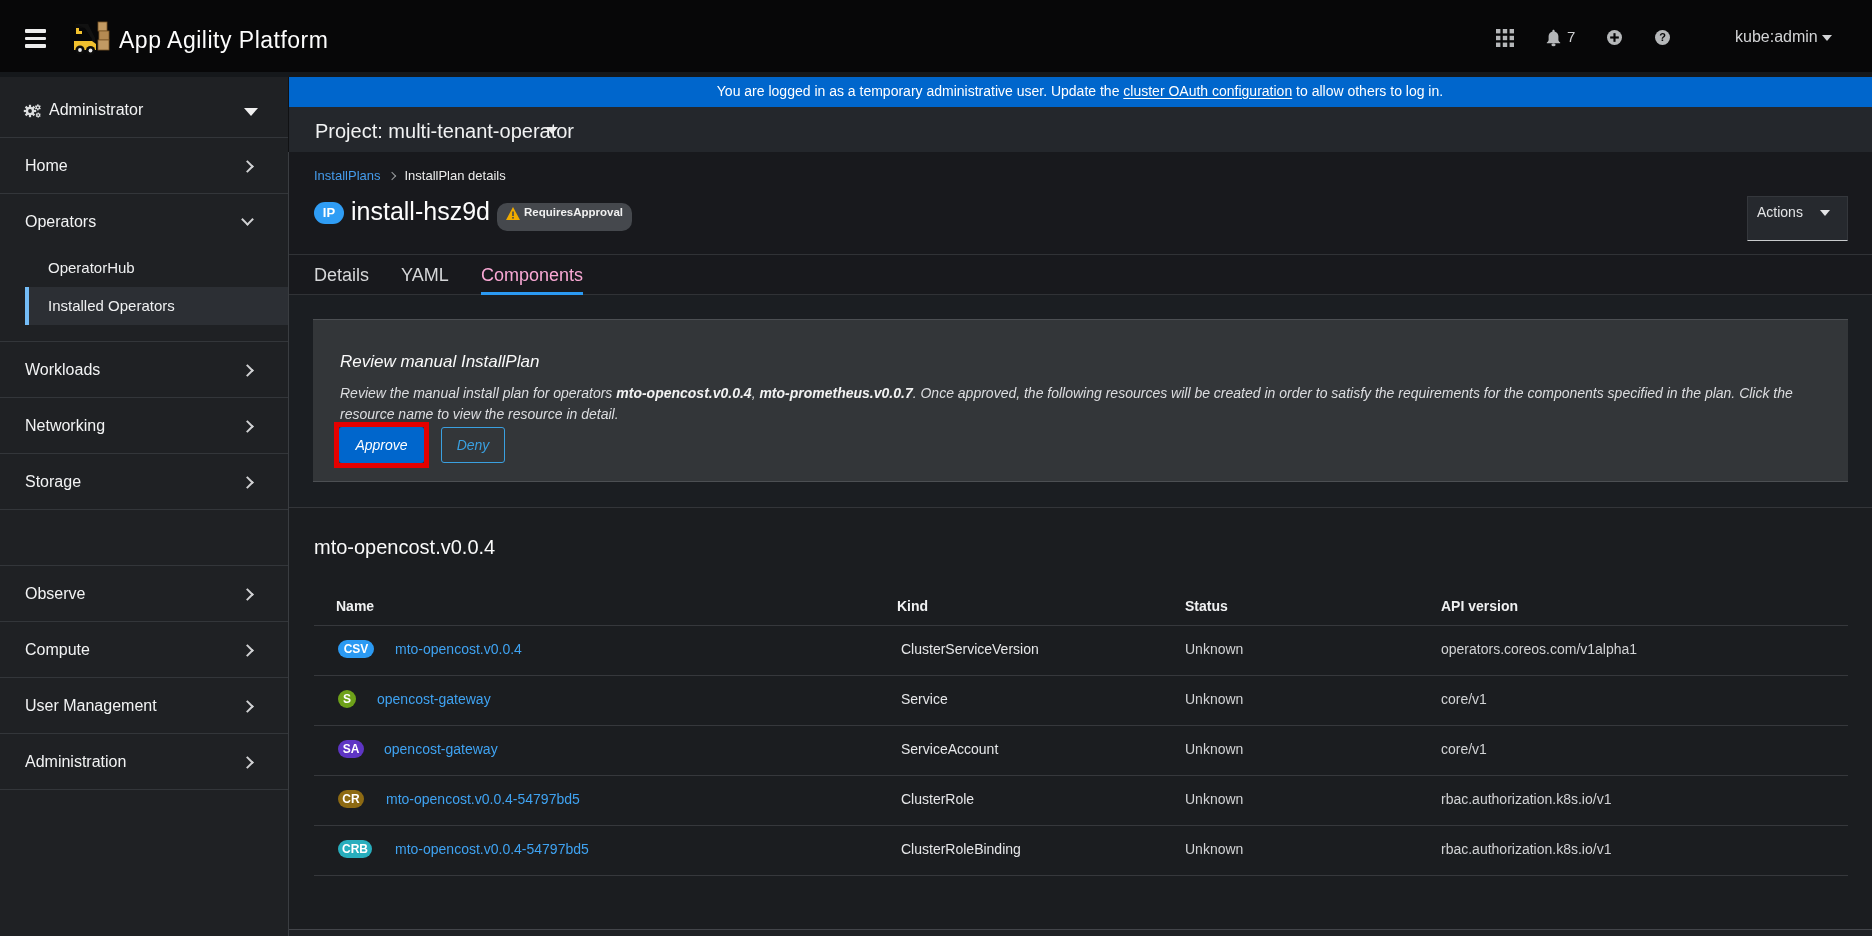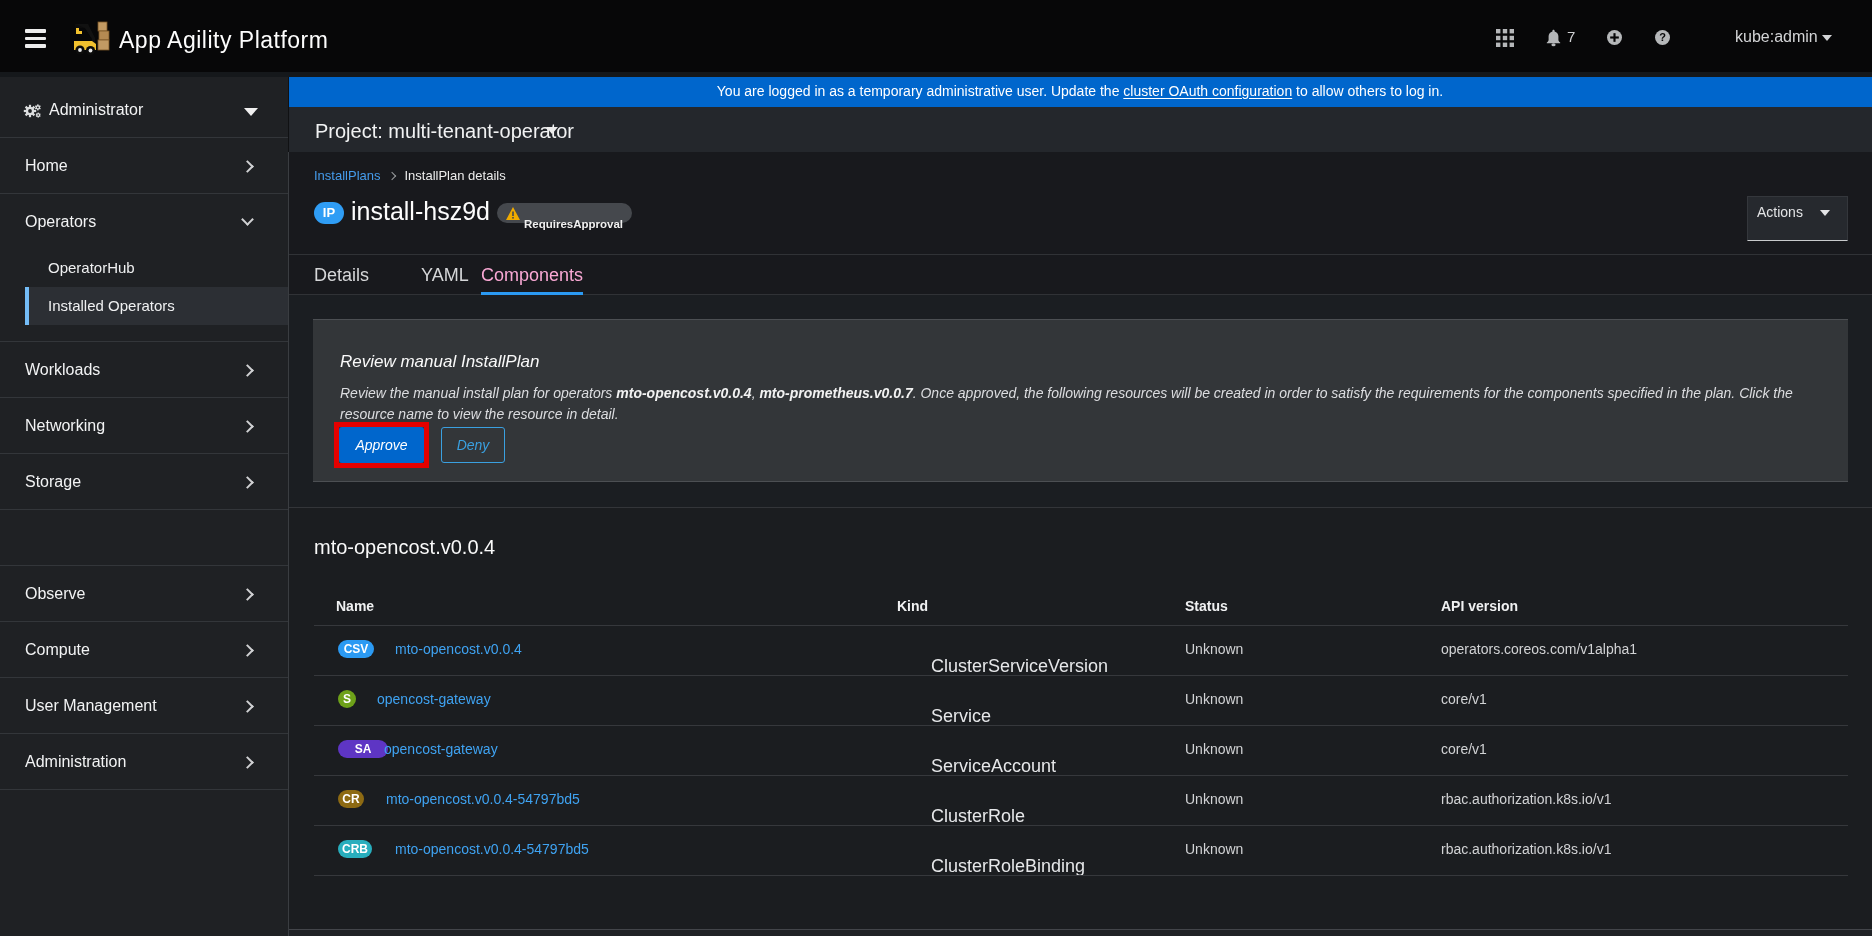--- a/index.html
+++ b/index.html
@@ -37,21 +37,21 @@
 #banner u { text-underline-offset:2px; }
 #projectbar { position:absolute; left:0; top:30px; width:1584px; height:45px; background:#24272c; }
 #projectbar .lbl { position:absolute; left:27px; top:13px; font-size:20px; color:#f1f2f3; }
 #projcaret { position:absolute; left:258px; top:20px; width:0; height:0; border-left:6px solid transparent; border-right:6px solid transparent; border-top:7px solid #ececec; }
 #titlesec { position:absolute; left:0; top:75px; width:1584px; height:102px; background:#18191d; }
 #breadcrumb { position:absolute; left:26px; top:16px; font-size:13px; color:#ececec; }
 #breadcrumb a { color:#459cec; text-decoration:none; }
 #bcsep { display:inline-block; width:6px; height:6px; border-right:1.8px solid #9a9c9e; border-top:1.8px solid #9a9c9e; transform:rotate(45deg); margin:0 9px 1px 9px; }
 #ipbadge { position:absolute; left:26px; top:50px; width:30px; height:22px; border-radius:11px; background:#2f9df5; color:#fff; font-size:13px; font-weight:bold; text-align:center; line-height:22px; }
 #resname { position:absolute; left:63px; top:45px; font-size:25px; color:#fdfdfd; }
-#warnpill { position:absolute; left:209px; top:51px; height:20px; border-radius:10px; background:#45484d; color:#f0f0f0; font-size:11.5px; font-weight:bold; line-height:19px; padding:12px 9px 0 27px; }
+#warnpill { position:absolute; left:209px; top:51px; height:28px; border-radius:10px; background:#45484d; color:#f0f0f0; font-size:11.5px; font-weight:bold; line-height:19px; padding:0 9px 0 27px; }
 #warnpill svg { position:absolute; left:9px; top:3.5px; }
 #actions { position:absolute; left:1459px; top:44px; width:101px; height:45px; background:#26292e; border:1px solid #34373c; border-bottom:1px solid #c8cacc; color:#e3e4e6; font-size:14px; line-height:31px; padding-left:9px; }
 #actions .caretdown { border-top-color:#e3e4e6; margin-left:17px; border-left-width:5.5px; border-right-width:5.5px; border-top-width:6.5px; }
 
 
 #tabs { position:absolute; left:0; top:177px; width:1584px; height:41px; background:#18191d; border-top:1px solid #303236; border-bottom:1px solid #303236; }
 .tab { position:absolute; top:0px; height:40px; font-size:18px; color:#d6d7d9; line-height:40px; }
 .tab.active { color:#f9a8d4; border-bottom:3px solid #2b9af3; }
 
 
@@ -64,21 +64,21 @@
 #redbox { position:absolute; left:21px; top:102px; width:95px; height:46px; border:5px solid #e40000; }
 #approve { position:absolute; left:0px; top:0px; width:85px; height:36px; background:#0066cc; border-radius:3px; color:#fff; font-size:14px; text-align:center; line-height:36px; }
 #deny { position:absolute; left:128px; top:107px; width:64px; height:36px; background:transparent; border:1px solid #3aa0e0; border-radius:3px; color:#3aa0e0; font-size:14px; text-align:center; line-height:34px; }
 #sec2 { position:absolute; left:0; top:212px; width:1584px; height:422px; background:#1b1d20; border-top:1px solid #333539; }
 #sec2 h2 { position:absolute; left:26px; top:28px; font-size:20px; font-weight:400; color:#fafafa; }
 .th { position:absolute; top:90px; font-size:14px; font-weight:bold; color:#f0f1f2; }
 .rowsep { position:absolute; left:26px; width:1534px; height:1px; background:#36383c; }
 .trow { position:absolute; left:0; width:1584px; height:50px; }
 .badge { position:absolute; top:15px; height:18px; border-radius:9px; color:#fff; font-size:12px; font-weight:bold; text-align:center; line-height:18px; }
 .tlink { position:absolute; top:16px; font-size:14px; color:#3fa3f2; }
-.tkind { position:absolute; left:643px; top:16px; font-size:18px; color:#e6e7e9;margin-top:15px; }
+.tkind { position:absolute; left:613px; top:16px; font-size:14px; color:#e6e7e9; }
 .tstat { position:absolute; left:897px; top:16px; font-size:14px; color:#d2d3d5; }
 .tapi  { position:absolute; left:1153px; top:16px; font-size:14px; color:#d2d3d5; }
 #bstrip { position:absolute; left:0; top:634px; width:1584px; height:7px; background:#202226; border-top:1px solid #43454a; }
 </style>
 </head>
 <body>
 
 <div id="header">
   <div id="burger">
       <div class="b1"></div>
@@ -225,21 +225,21 @@
           <path d="M7 0 L14 13 L0 13 Z" fill="#f0ab00"></path>
           <rect x="6.2" y="4.5" width="1.6" height="4.5" fill="#45484d"></rect>
           <rect x="6.2" y="10" width="1.6" height="1.6" fill="#45484d"></rect>
         </svg>
       RequiresApproval
     </div>
     <div id="actions">Actions<span class="caretdown"></span></div>
   </div>
   <div id="tabs">
     <div class="tab" style="left:26px;">Details</div>
-    <div class="tab" style="left:113px;margin-left:20px;">YAML</div>
+    <div class="tab" style="left:113px;">YAML</div>
     <div class="tab active" style="left:193px;">Components</div>
   </div>
   <div id="content">
     <div id="sec1">
       <div id="card">
         <h2>Review manual InstallPlan</h2>
         <div id="cardp">Review the manual install plan for operators <b>mto-opencost.v0.0.4</b>, <b>mto-prometheus.v0.0.7</b>. Once approved, the following resources will be created in order to satisfy the requirements for the components specified in the plan. Click the<br>resource name to view the resource in detail.</div>
         <div id="redbox">
             <div id="approve">Approve</div>
           </div>
@@ -263,21 +263,21 @@
       <div class="rowsep" style="top:167px;"></div>
       <div class="trow" style="top:167px;">
         <div class="badge" style="left:50px; width:18px; background:#6ea119;">S</div>
         <div class="tlink" style="left:89px;">opencost-gateway</div>
         <div class="tkind">Service</div>
         <div class="tstat">Unknown</div>
         <div class="tapi">core/v1</div>
       </div>
       <div class="rowsep" style="top:217px;"></div>
       <div class="trow" style="top:217px;">
-        <div class="badge" style="left:50px; width:50px; background:#5e35c4;">SA</div>
+        <div class="badge" style="left:50px; width:26px; background:#5e35c4;">SA</div>
         <div class="tlink" style="left:96px;">opencost-gateway</div>
         <div class="tkind">ServiceAccount</div>
         <div class="tstat">Unknown</div>
         <div class="tapi">core/v1</div>
       </div>
       <div class="rowsep" style="top:267px;"></div>
       <div class="trow" style="top:267px;">
         <div class="badge" style="left:50px; width:26px; background:#8d6a13;">CR</div>
         <div class="tlink" style="left:98px;">mto-opencost.v0.0.4-54797bd5</div>
         <div class="tkind">ClusterRole</div>

